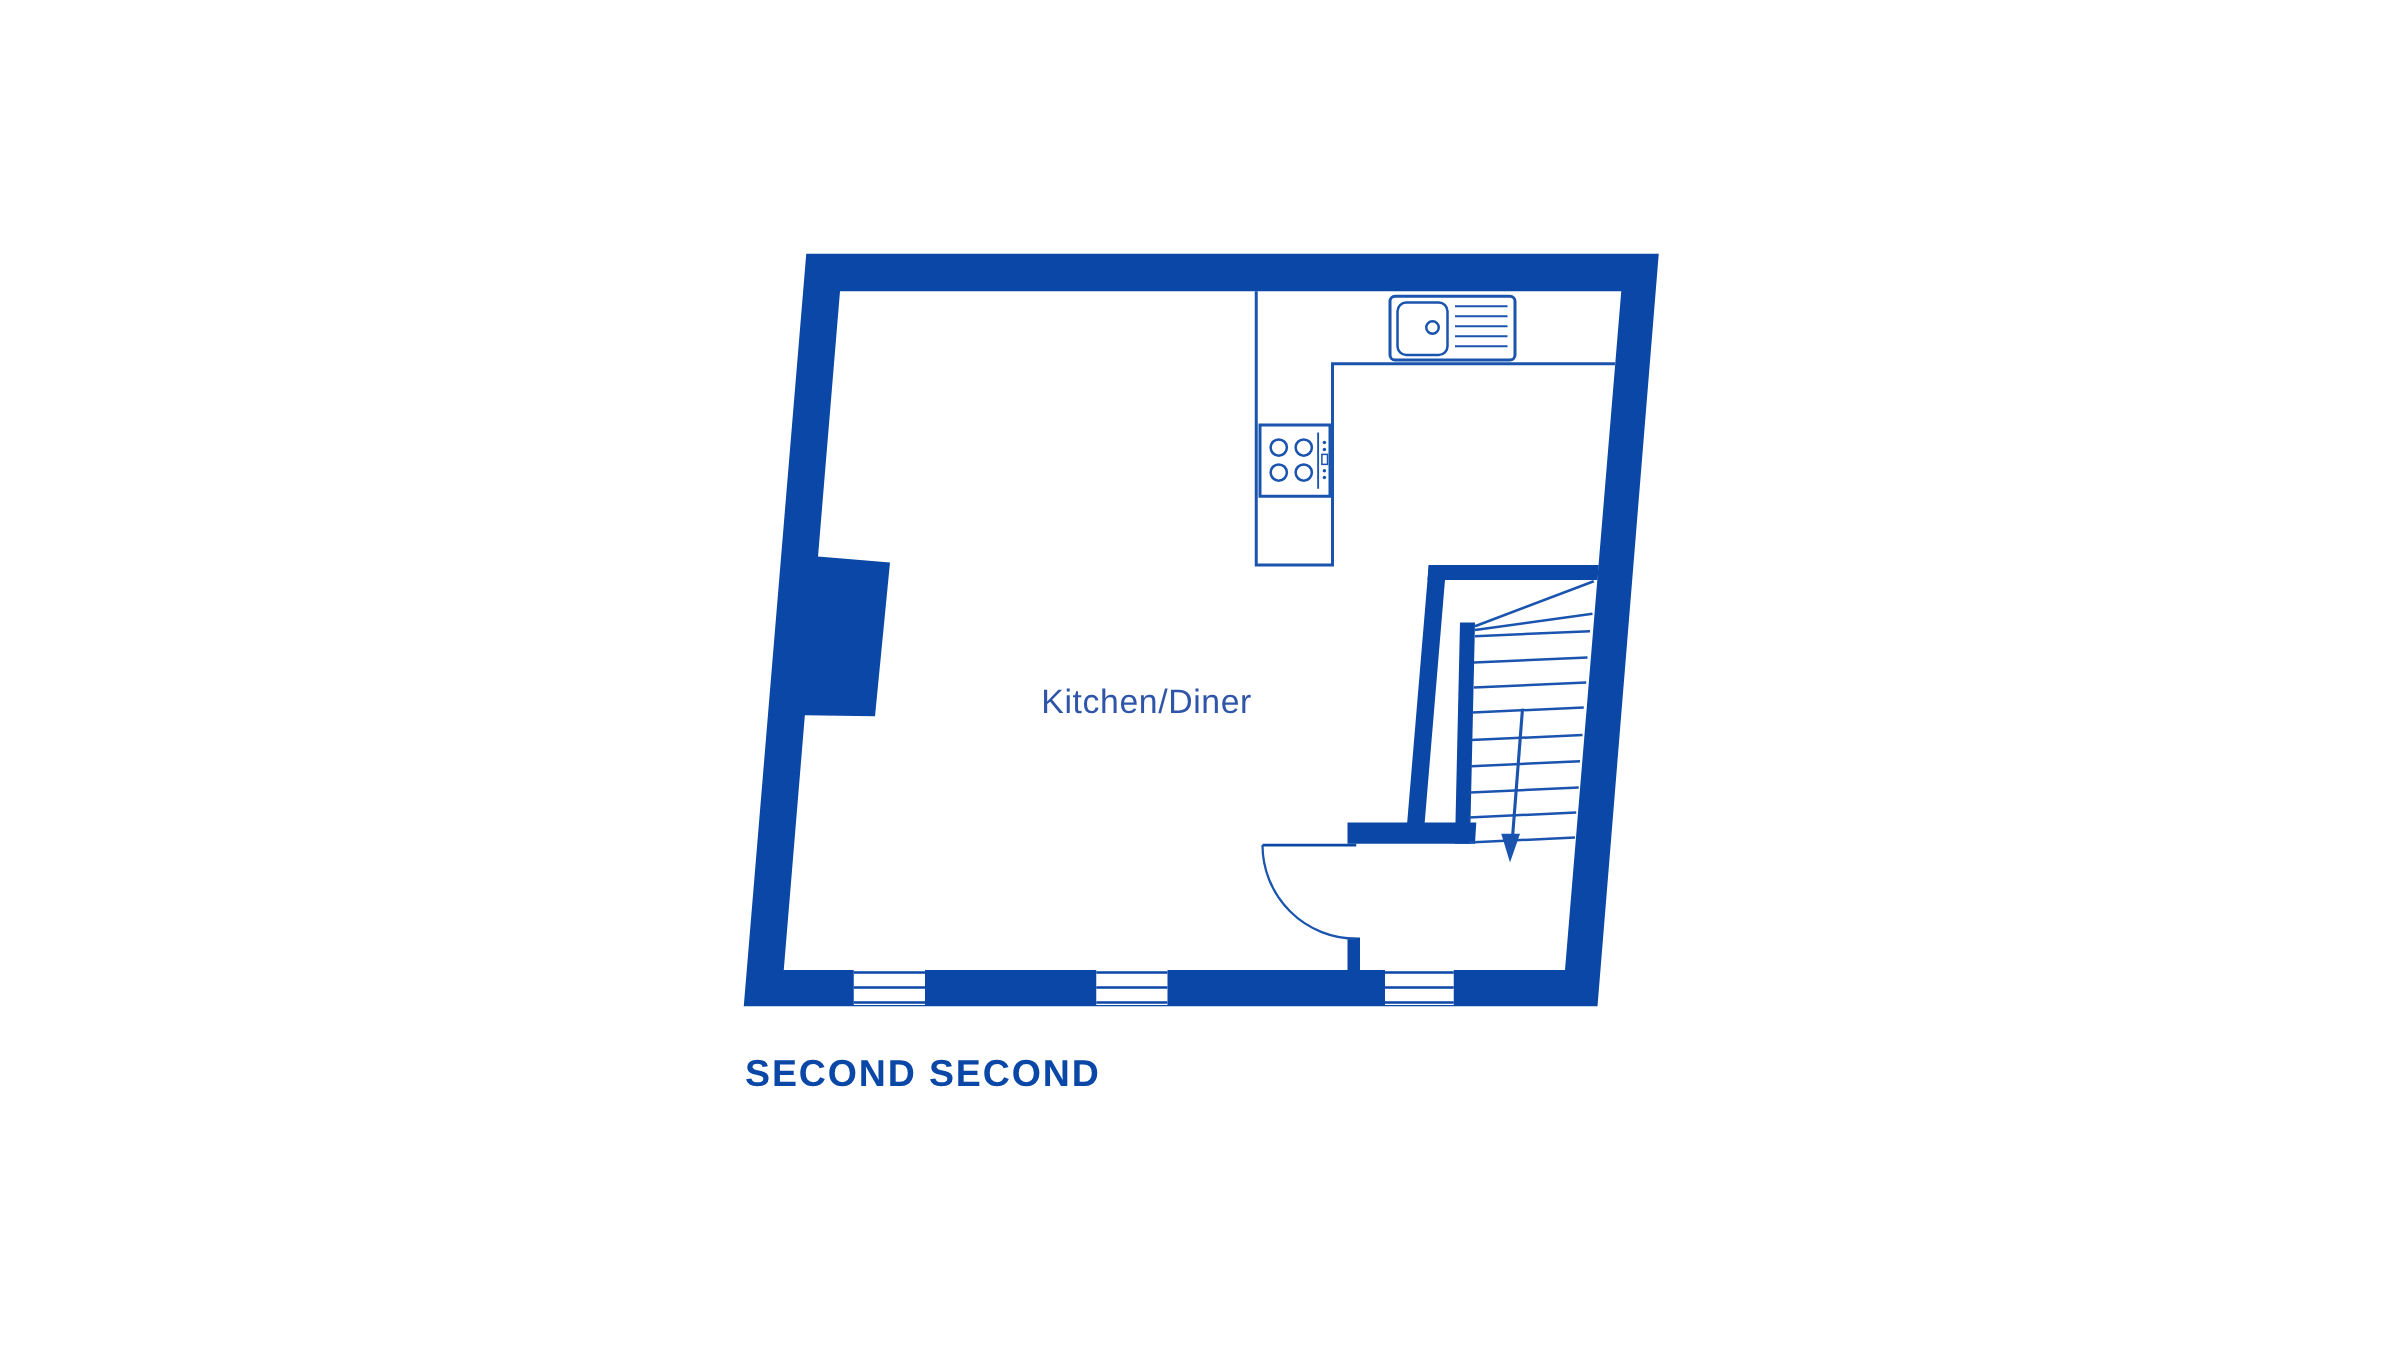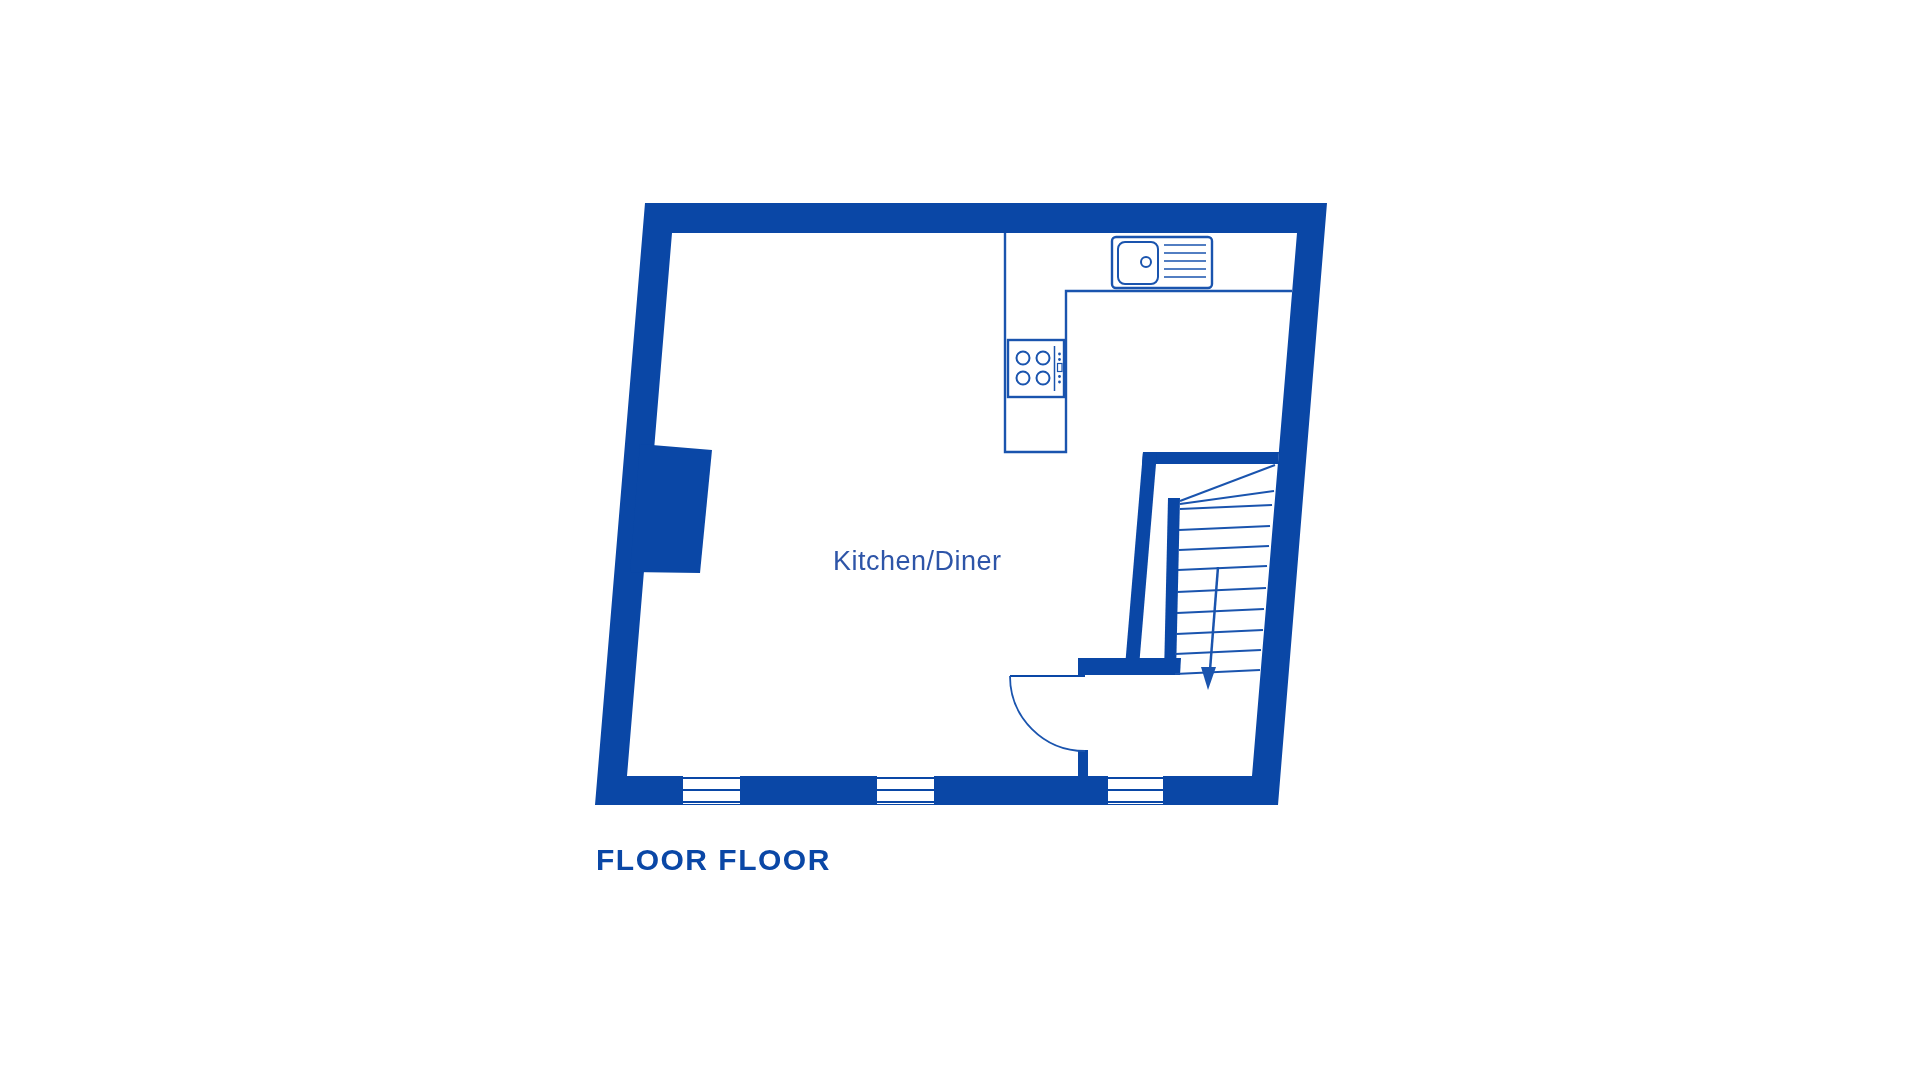--- a/index.html
+++ b/index.html
@@ -128,15 +128,15 @@
 
     <g>
       <line x1="1010" y1="676" x2="1085" y2="676" stroke="#0A47A6" stroke-width="2.2"></line>
       <path d="M1010,676 A75,75 0 0 0 1085,751" fill="none" stroke="#1A54AE" stroke-width="1.8"></path>
     </g>
 
   </svg>
 
   <div class="room-label">Kitchen/Diner</div>
 
-  <div class="floor-label">FLOOR FLOOR</div>
+  <div class="floor-label">SECOND SECOND</div>
 
 </div>
 
 </body></html>

